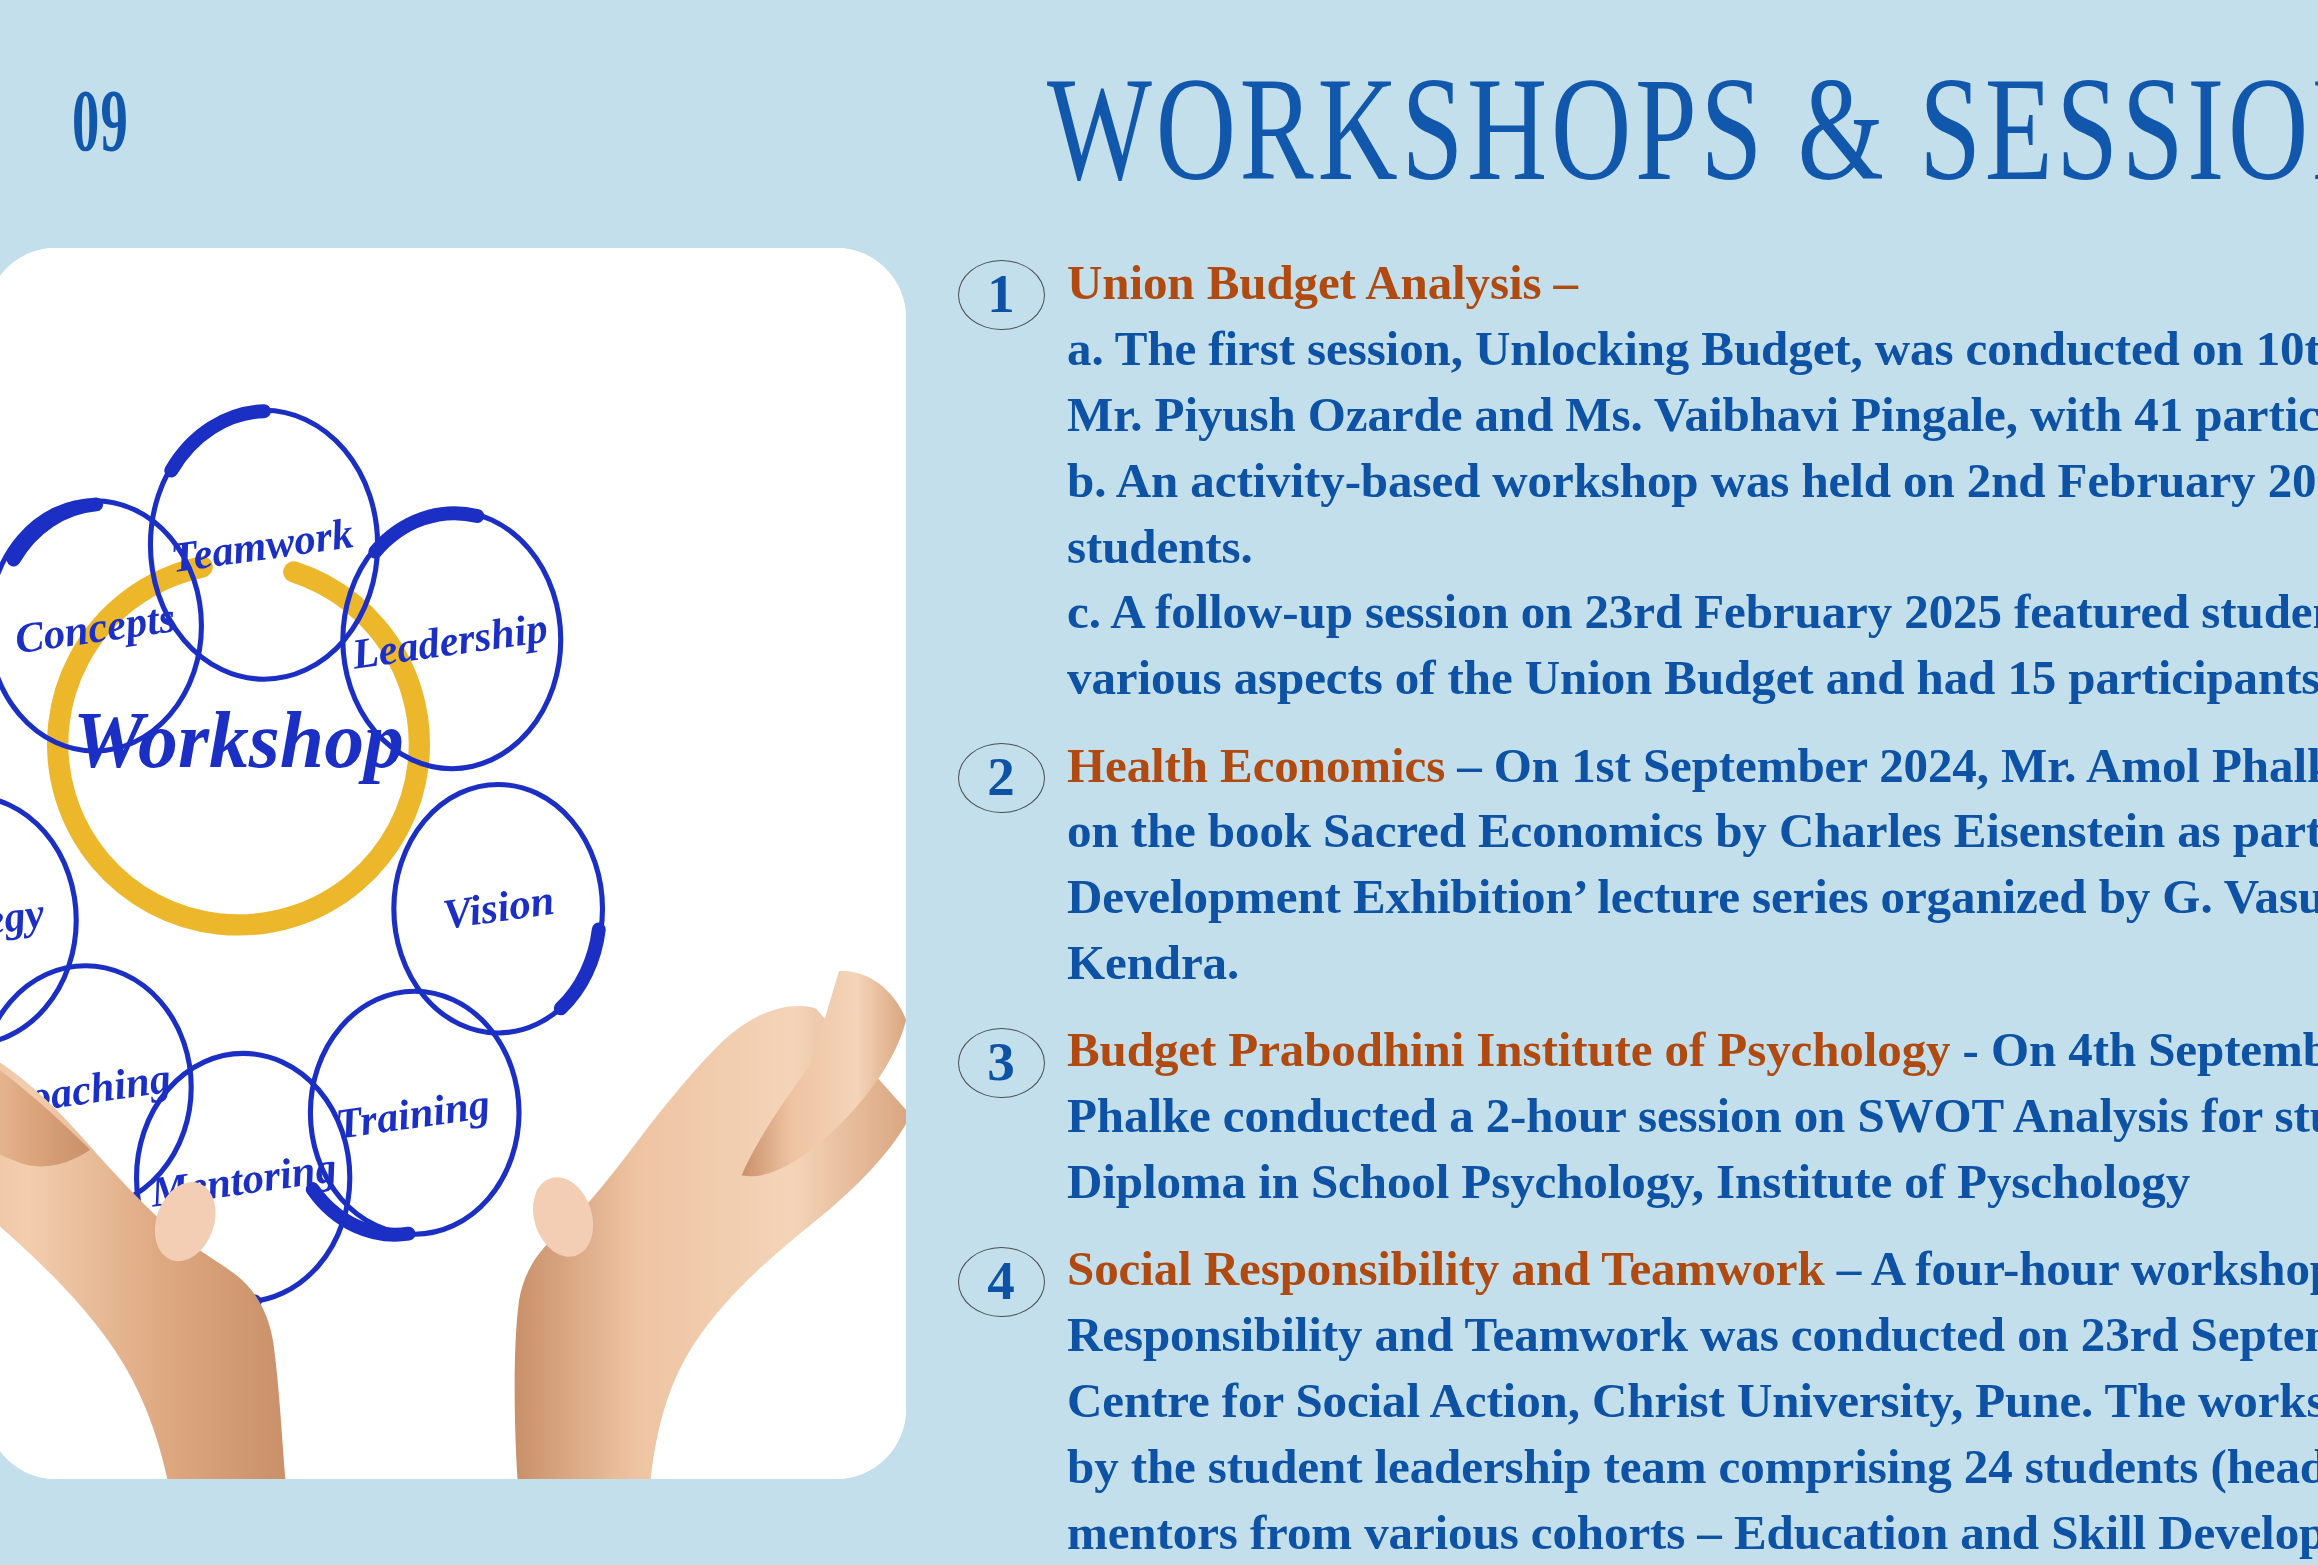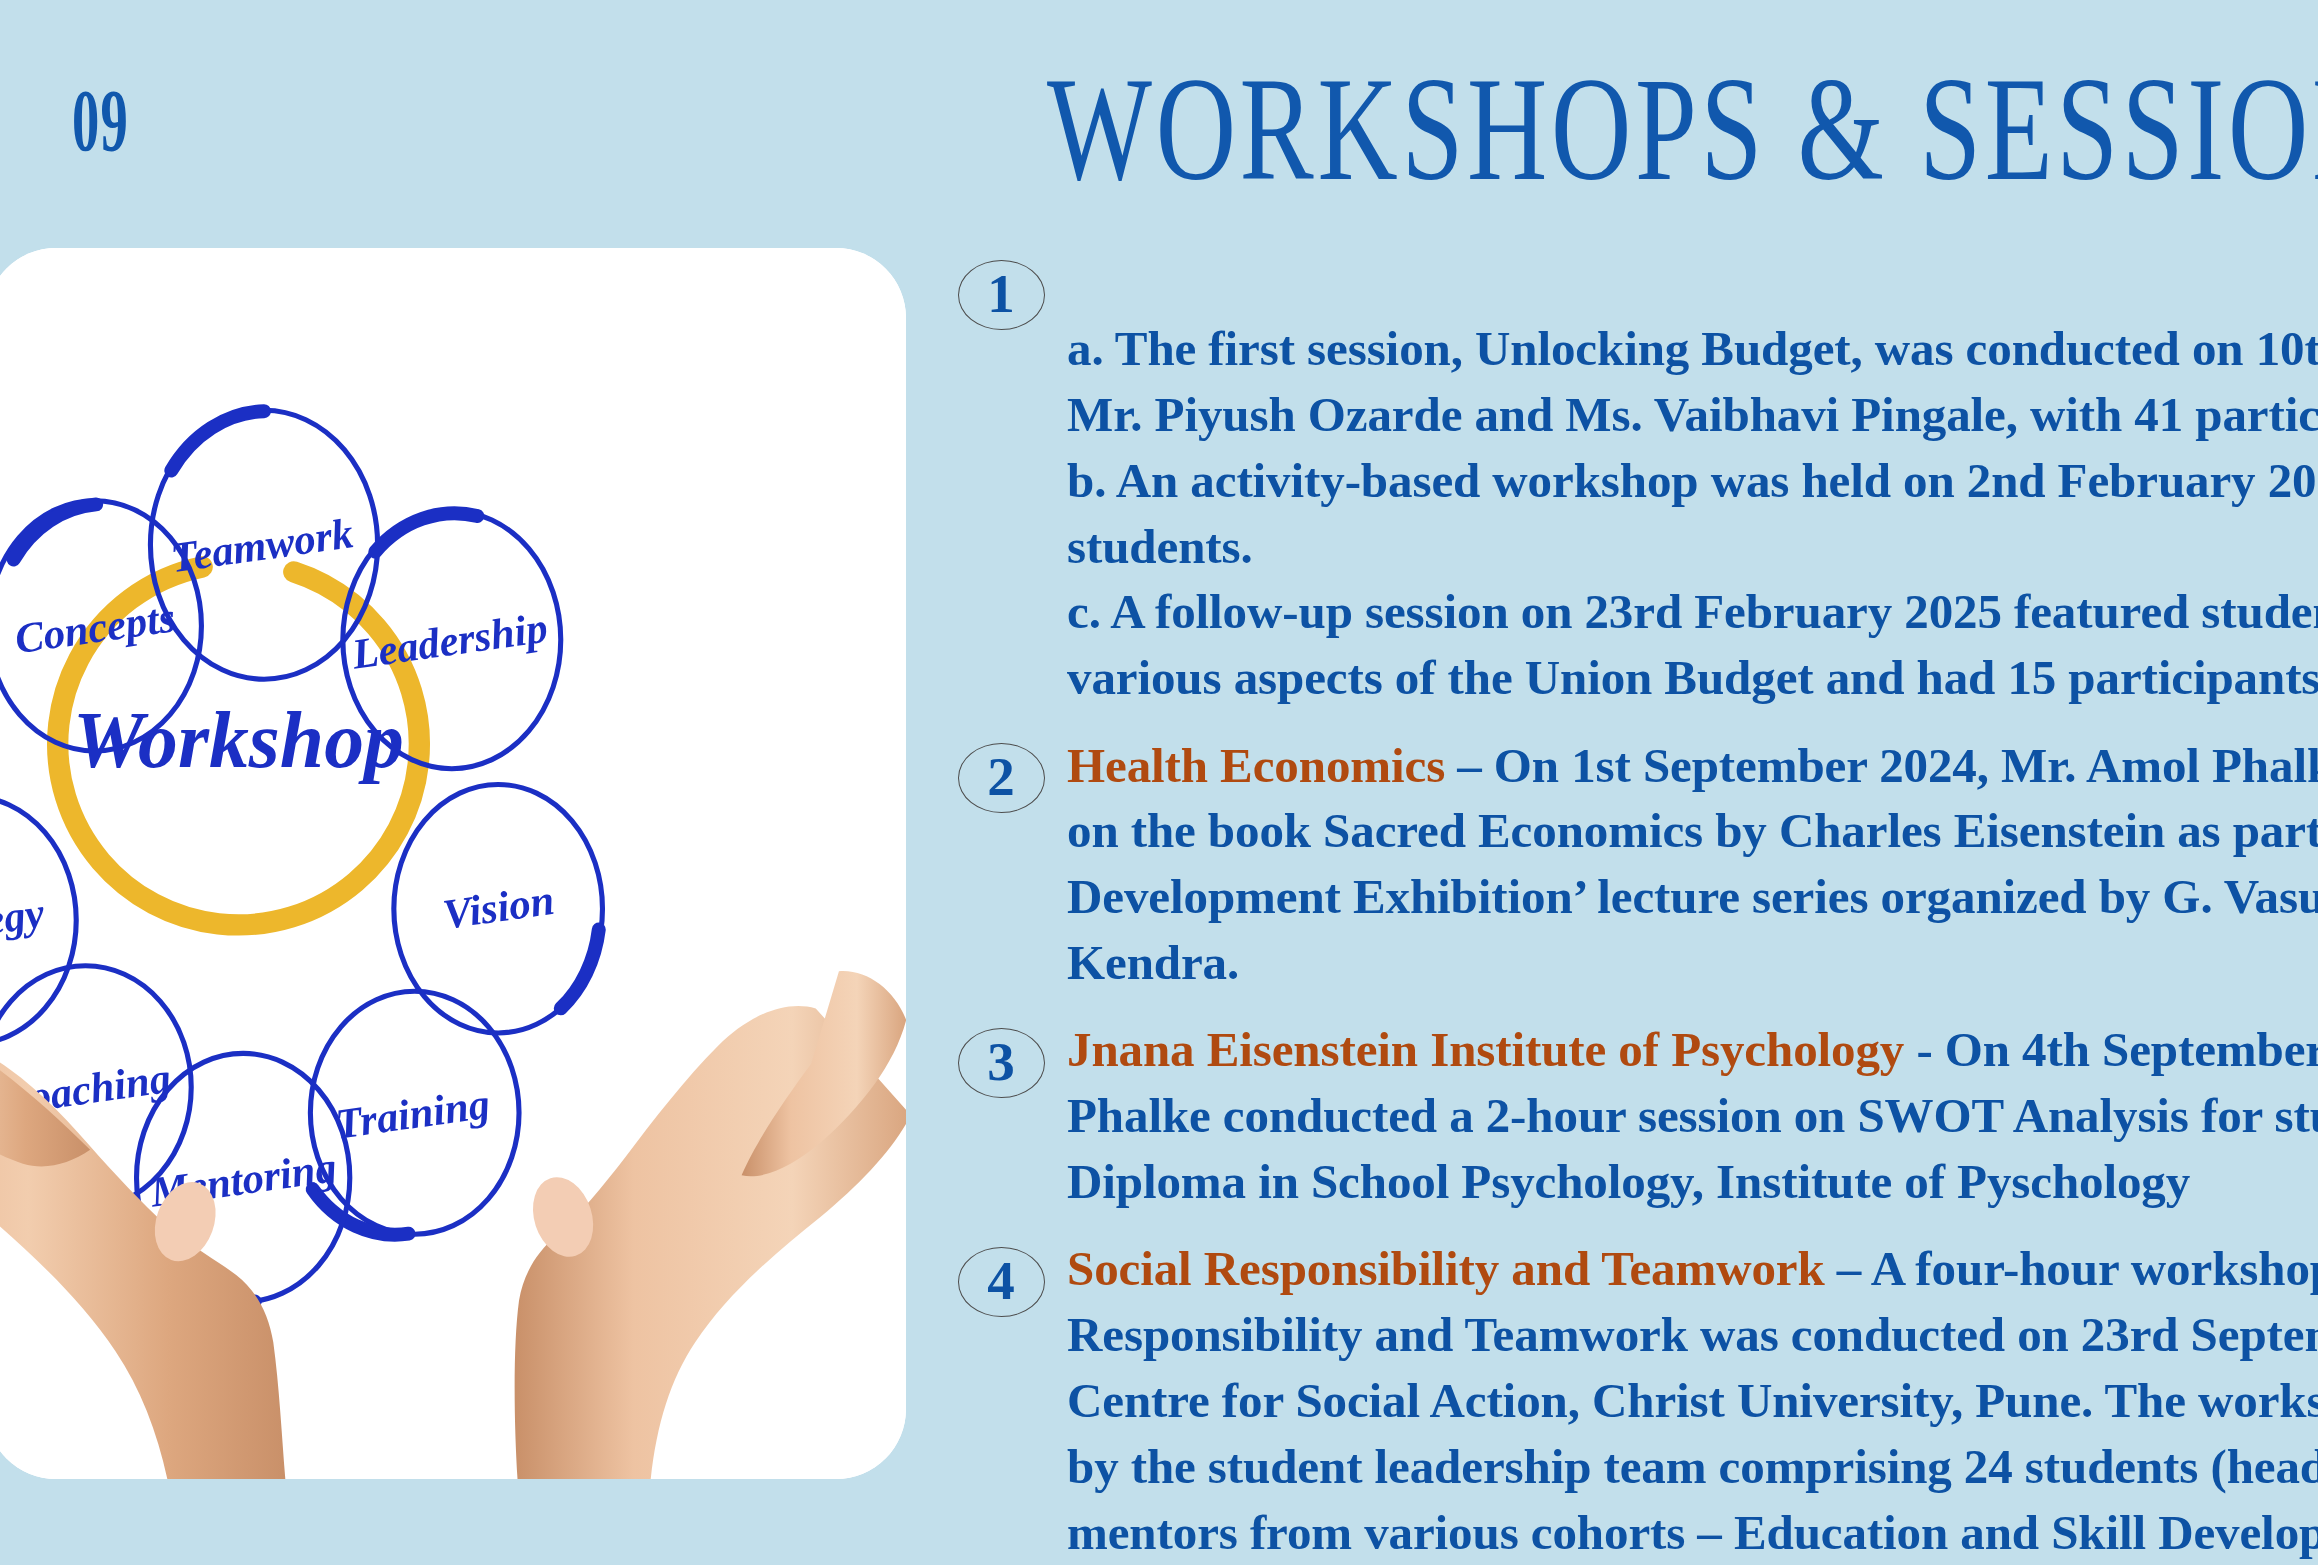--- a/index.html
+++ b/index.html
@@ -183,37 +183,37 @@
     </g>
   </svg>
 </div>
 
 <div id="content-list">
 
   <div class="list-item item-1">
     <div class="marker">
       <span class="marker-num">1</span>
     </div>
-    <div class="item-body"><br><span style="white-space:pre-line">a. The first session, Unlocking Budget, was conducted on 10th August 2024 by Mr. Piyush Ozarde and Ms. Vaibhavi Pingale, with 41 participants.
+    <div class="item-body"><span class="item-title">Union Budget Analysis –</span><br><span style="white-space:pre-line">a. The first session, Unlocking Budget, was conducted on 10th August 2024 by Mr. Piyush Ozarde and Ms. Vaibhavi Pingale, with 41 participants.
 b. An activity-based workshop was held on 2nd February 2025, attended by 22 students.
 c. A follow-up session on 23rd February 2025 featured student presentations on various aspects of the Union Budget and had 15 participants.</span></div>
   </div>
 
   <div class="list-item item-2">
     <div class="marker">
       <span class="marker-num">2</span>
     </div>
     <div class="item-body"><span class="item-title">Health Economics</span><span> – On 1st September 2024, Mr. Amol Phalke gave presentation on the book Sacred Economics by Charles Eisenstein as part of the ‘Sustainable Development Exhibition’ lecture series organized by G. Vasudev of Vivekananda Kendra.</span></div>
   </div>
 
   <div class="list-item item-3">
     <div class="marker">
       <span class="marker-num">3</span>
     </div>
-    <div class="item-body"><span class="item-title">Jnana Eisenstein Institute of Psychology</span><span>  - On 4th September 2024, Mr. Amol Phalke conducted a 2-hour session on SWOT Analysis for students of the PG Diploma in School Psychology, Institute of Pyschology</span></div>
+    <div class="item-body"><span class="item-title">Budget Prabodhini Institute of Psychology</span><span>  - On 4th September 2024, Mr. Amol Phalke conducted a 2-hour session on SWOT Analysis for students of the PG Diploma in School Psychology, Institute of Pyschology</span></div>
   </div>
 
   <div class="list-item item-4">
     <div class="marker">
       <span class="marker-num">4</span>
     </div>
     <div class="item-body"><span class="item-title">Social Responsibility and Teamwork</span><span> – A four-hour workshop on Social Responsibility and Teamwork was conducted on 23rd September 2024 for the Centre for Social Action, Christ University, Pune. The workshop was attended by the student leadership team comprising 24 students (heads, sub-heads, and mentors from various cohorts – Education and Skill Development, Health, Hygiene and Wellbeing, Environmental Sustainability, Social Entrepreneurship, Media and Advocacy, and the Child Sponsorship Program) along with 2 mentors. The session was conducted by Mr. Amol Phalke and Dr. Deepak Gupte.</span></div>
   </div>
 
 </div>

